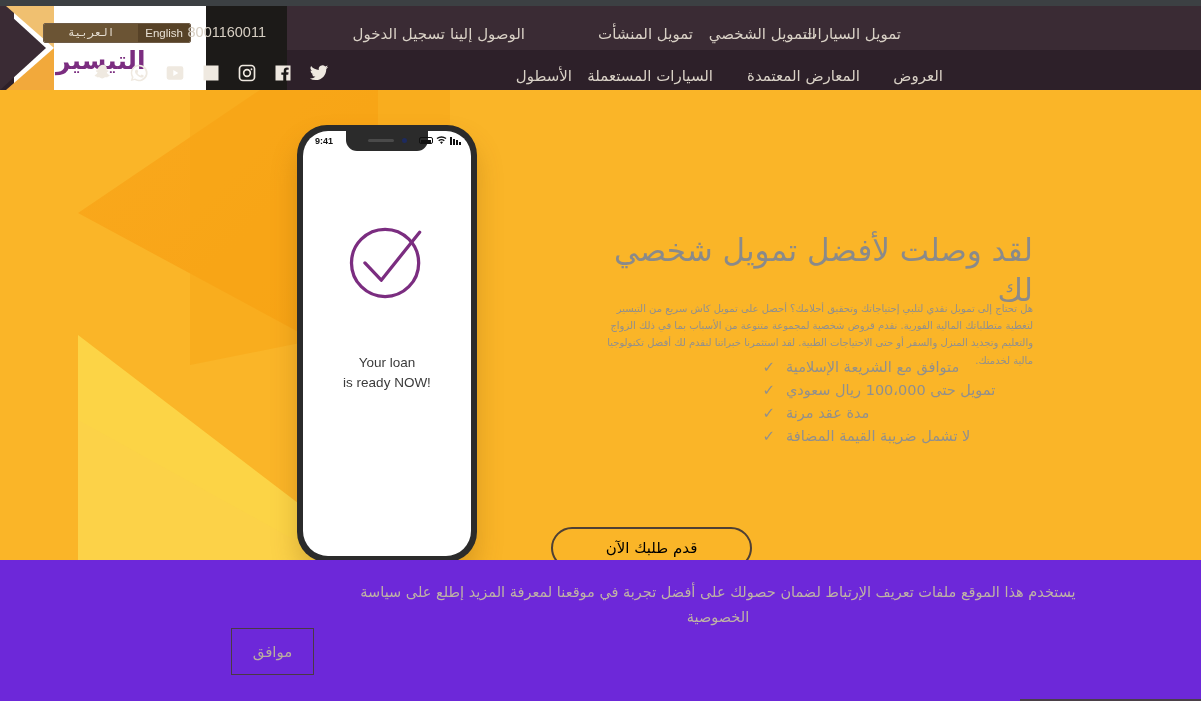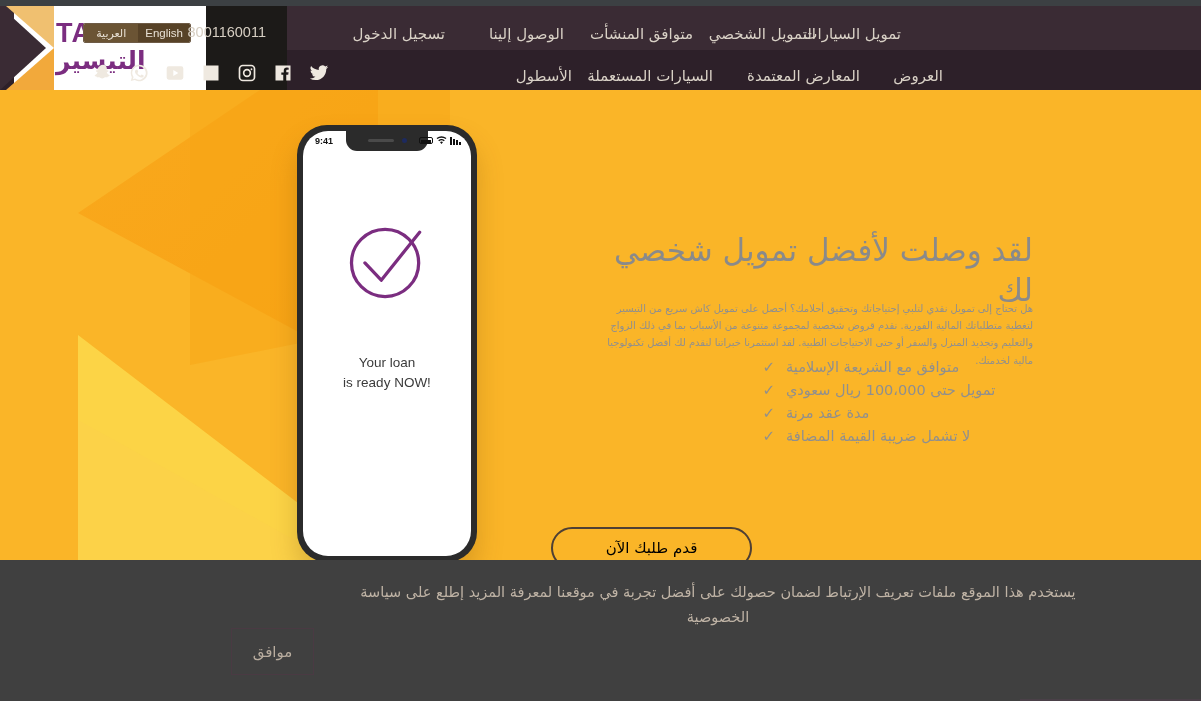--- a/index.html
+++ b/index.html
@@ -83,39 +83,39 @@
     display:flex; border:1px solid #6e5b46; border-radius:2px;
     overflow:hidden; height:20px;
   }
   #lang-en{
     background:#574227; color:#e8e0d4; font-size:11.5px;
     padding:2px 7px 3px; font-family:"Liberation Sans",sans-serif;
     direction:ltr; line-height:14px;
   }
   #lang-ar{
     background:#6b5434; color:#e8e0d4; font-size:11px;
-    padding:3px 12px 2px; line-height:13px;
+    padding:3px 24px 2px; line-height:13px;font-family:Liberation Mono, monospace;
   }
 
   #phone-number{
     position:absolute; top:18px; right:935px;
     color:#d6cec2; font-size:14.5px; direction:ltr;
     font-family:"Liberation Sans",sans-serif;
   }
 
   .nav-link{
     position:absolute; color:#d9d1c6; font-size:15px;
     white-space:nowrap; cursor:pointer;
   }
 
   
   #nav-cars     { top:19px; right:300px; }
   #nav-personal { top:19px; right:385px; }
   #nav-business { top:19px; right:508px; }
-  #nav-reach    { top:19px; right:637px;text-align:center; }
+  #nav-reach    { top:19px; right:676px;text-align:center; }
   #nav-login    { top:19px; right:756px;margin-left:16px; }
 
   
   #nav-offers   { top:61px; right:258px; }
   #nav-showroom { top:61px; right:341px; }
   #nav-used     { top:61px; right:488px; }
   #nav-fleet    { top:61px; right:629px; }
 
   
   #social-row{
@@ -244,21 +244,21 @@
     width:201px; height:42px;
     border:2px solid #4f4034; border-radius:22px;
     background:transparent; color:#000000; font-size:15px;
     display:flex; align-items:center; justify-content:center;
     cursor:pointer;
   }
 
   
   #cookie-banner{
     position:absolute; top:560px; left:0; width:1201px; height:141px;
-    background:#404040;
+    background:#6d28d9;
   }
   #cookie-text{
     position:absolute; top:20px; right:118px; width:730px;
     text-align:center; color:#bfb3a5; font-size:14.5px;
     line-height:1.72;
   }
   #cookie-accept{
     position:absolute; top:628px; left:231px;
     width:83px; height:47px;
     border:1px solid #4a3a43;
@@ -295,21 +295,21 @@
 
   <div id="lang-switch">
     <span id="lang-en">English</span>
     <span id="lang-ar">العربية</span>
   </div>
 
   <div id="phone-number">8001160011</div>
 
   <a class="nav-link" id="nav-login">تسجيل الدخول</a>
   <a class="nav-link" id="nav-reach">الوصول إلينا</a>
-  <a class="nav-link" id="nav-business">متوافق المنشأت</a>
+  <a class="nav-link" id="nav-business">تمويل المنشأت</a>
   <a class="nav-link" id="nav-personal">التمويل الشخصي</a>
   <a class="nav-link" id="nav-cars">تمويل السيارات</a>
 
   <a class="nav-link" id="nav-fleet">الأسطول</a>
   <a class="nav-link" id="nav-used">السيارات المستعملة</a>
   <a class="nav-link" id="nav-showroom">المعارض المعتمدة</a>
   <a class="nav-link" id="nav-offers">العروض</a>
 
   <div id="social-row">
     <svg class="social-icon" viewBox="0 0 24 24">

